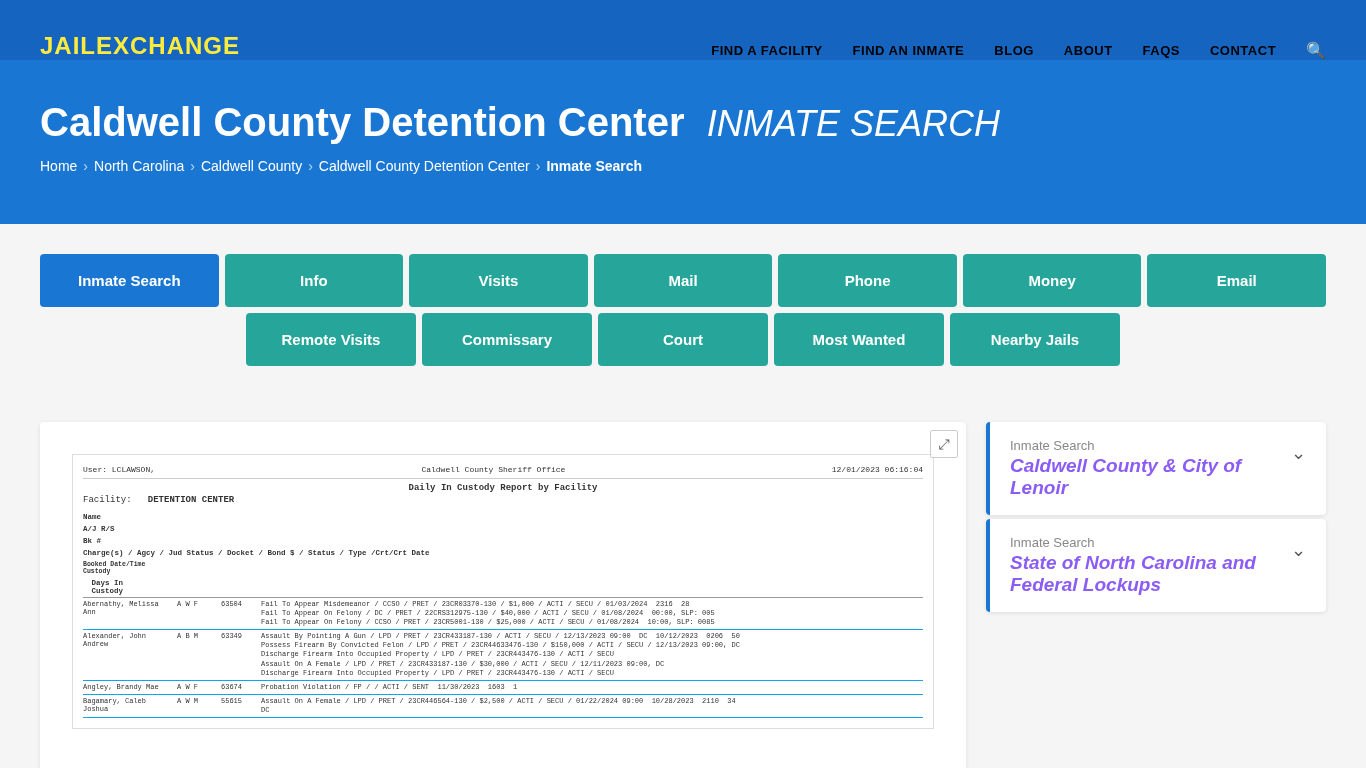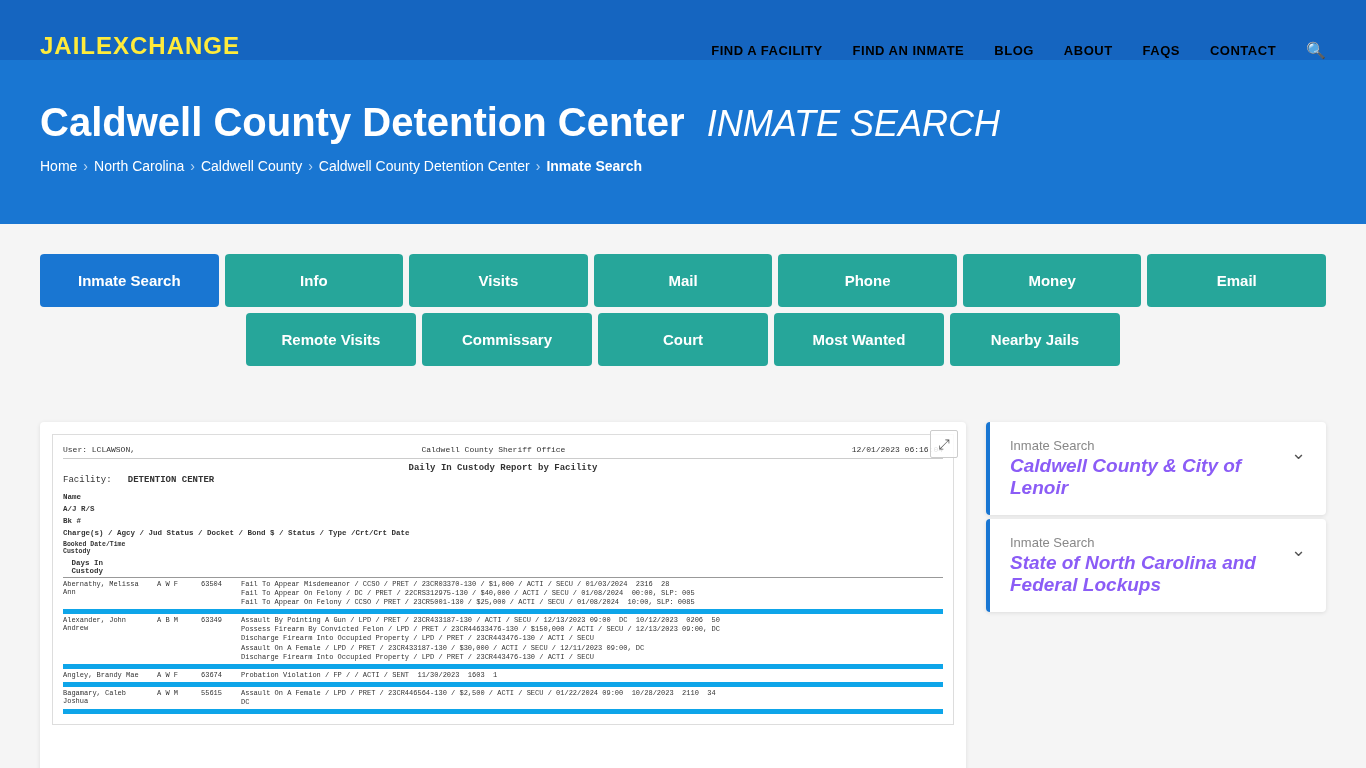--- a/index.html
+++ b/index.html
@@ -113,21 +113,21 @@
     .doc-panel {
       flex: 1;
       background: white;
       border-radius: 4px;
       overflow: hidden;
       position: relative;
       box-shadow: 0 1px 4px rgba(0,0,0,0.1);
       min-height: 400px;
     }
     .doc-inner {
-      margin: 12px;
+      margin: 32px;
       background: white;
       border: 1px solid #ddd;
       padding: 10px;
       font-size: 9px;
       font-family: 'Courier New', monospace;
       color: #333;
       position: relative;
     }
     .doc-header-row {
       display: flex;
@@ -158,21 +158,21 @@
       font-weight: bold;
       border-bottom: 1px solid #999;
       padding: 2px 0;
       gap: 4px;
       flex-direction: column;
     }
     .doc-table-row {
       display: flex;
       font-size: 7px;
       padding: 2px 0;
-      border-bottom: 5px solid #0ea5e9;
+      border-bottom: 1px solid #0ea5e9;
       gap: 4px;
     }
     .col-name { width: 90px; flex-shrink: 0; }
     .col-ajrs { width: 40px; flex-shrink: 0; }
     .col-charges { flex: 1; }
     .col-dates { width: 90px; flex-shrink: 0; font-size: 6.5px; }
 
     .expand-icon {
       position: absolute;
       top: 8px;

